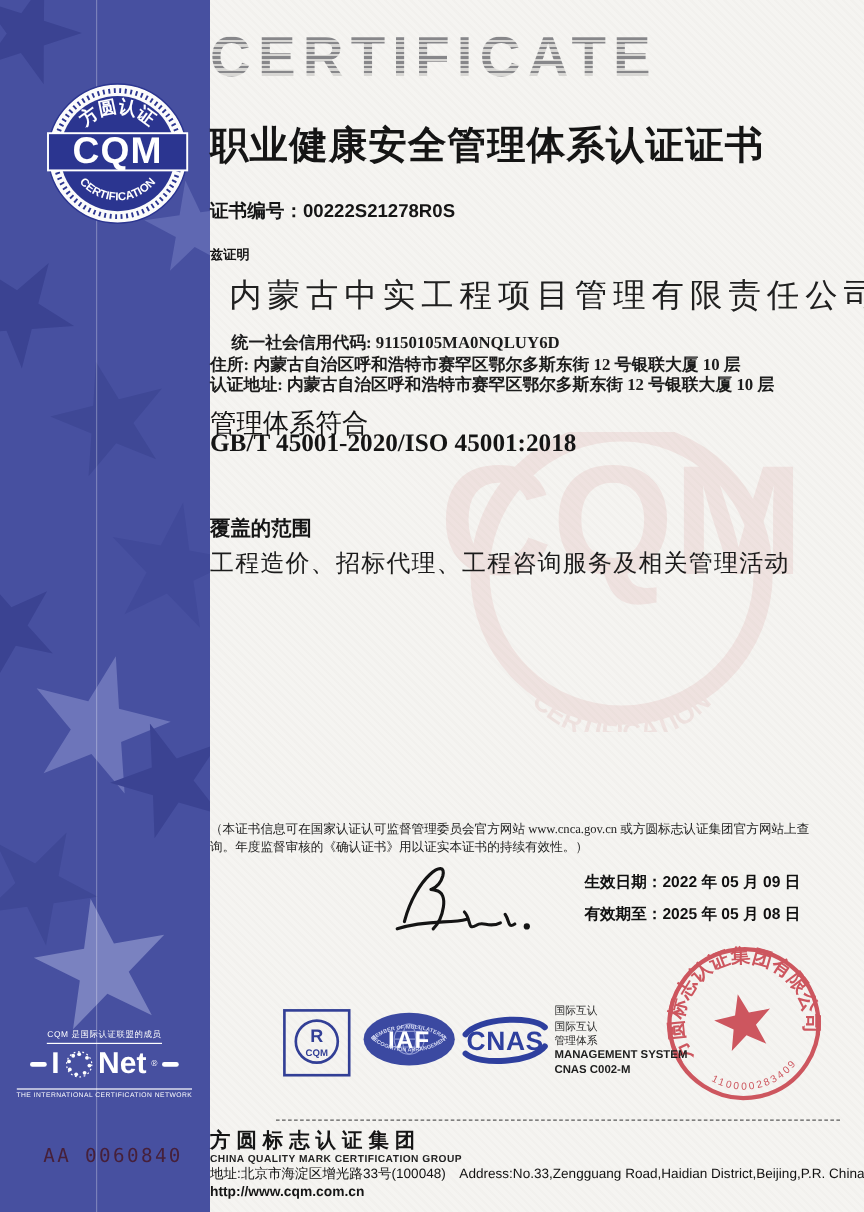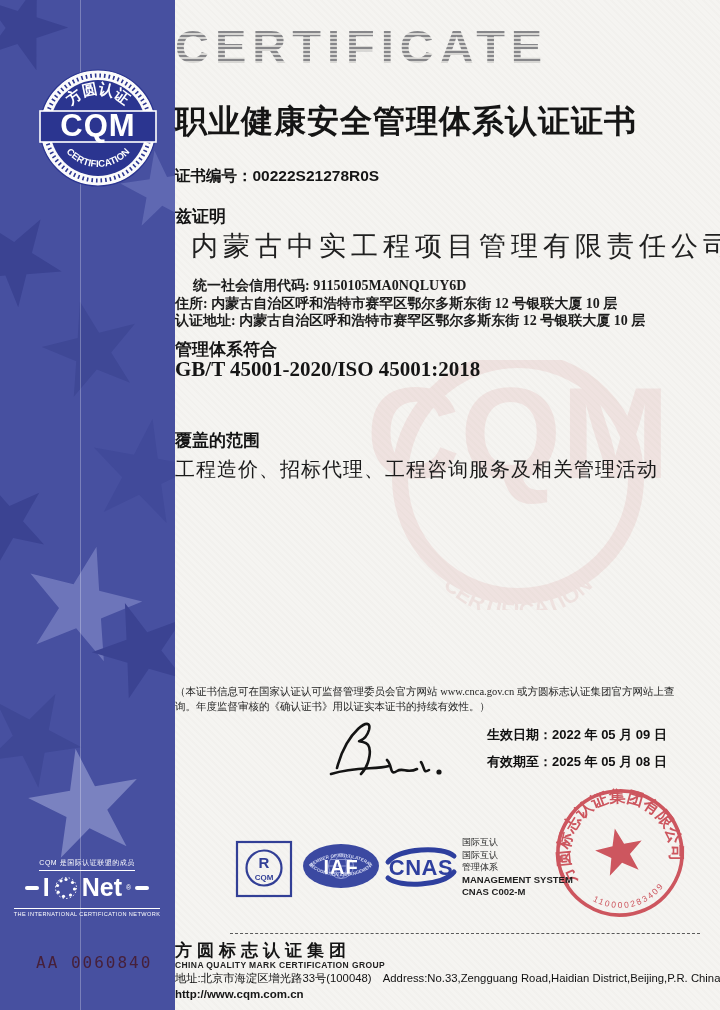--- a/index.html
+++ b/index.html
@@ -21,25 +21,25 @@
   .iqnet .net{display:inline-block;border-top:1px solid #fff;padding-top:2px;font-size:5.6px;letter-spacing:.4px;white-space:nowrap;margin-top:1px;}
   .serial{position:absolute;left:36px;top:953px;font-size:16px;letter-spacing:2px;color:#46203a;font-family:"DejaVu Sans Mono",monospace;}
   
   .main{position:absolute;left:175px;top:0;width:545px;height:1010px;}
   .cline{position:absolute;left:0;width:100%;color:#151515;}
   .cert-head{top:19px;font-size:47px;font-weight:800;letter-spacing:6px;font-family:"Liberation Sans",sans-serif;
     background-image:repeating-linear-gradient(180deg,#87878a 0 2px,#d8d7d4 2px 4px);
     -webkit-background-clip:text;background-clip:text;color:transparent;}
   .title{top:100px;font-size:32px;font-weight:bold;letter-spacing:1px;}
   .certno{top:166px;font-size:15.5px;font-weight:bold;}
-  .declare{top:205px;font-size:17px;font-family:"Liberation Serif",serif;font-weight:600;}
+  .declare{top:205px;font-size:11px;font-family:"Liberation Serif",serif;font-weight:600;}
   .company{top:228px;font-size:27px;font-family:"Liberation Serif",serif;letter-spacing:5px;font-weight:500;color:#202020;padding-left:16px;}
   .kline{font-family:"Liberation Serif",serif;font-weight:600;font-size:14px;color:#1c1c1c;}
   .code{top:277px;padding-left:18px;} .addr{top:295px;} .audit{top:312px;}
-  .conform{top:338px;font-size:17px;font-weight:bold;font-family:"Liberation Serif",serif;}
+  .conform{top:338px;font-size:22px;font-weight:normal;font-family:"Liberation Serif",serif;}
   .standard{top:357px;font-size:21px;font-weight:bold;font-family:"Liberation Serif",serif;}
   .scopelab{top:429px;font-size:17px;font-weight:bold;font-family:"Liberation Serif",serif;}
   .scope{top:456px;font-size:20px;font-family:"Liberation Serif",serif;letter-spacing:1px;color:#1b1b1b;}
   .note{top:684px;font-size:10.5px;line-height:15px;font-family:"Liberation Serif",serif;color:#222;}
   .sig{position:absolute;left:148px;top:710px;width:150px;height:80px;}
   .dates{position:absolute;left:312px;top:726px;width:200px;font-size:13px;font-weight:bold;color:#101010;}
   .dates div{margin-bottom:9px;white-space:nowrap;}
   .seal{position:absolute;left:378px;top:786px;width:134px;height:134px;transform:rotate(-12deg);opacity:.88;}
   .wm{position:absolute;left:148px;top:360px;width:390px;height:250px;opacity:.12;pointer-events:none;}
   .logo{position:absolute;}

